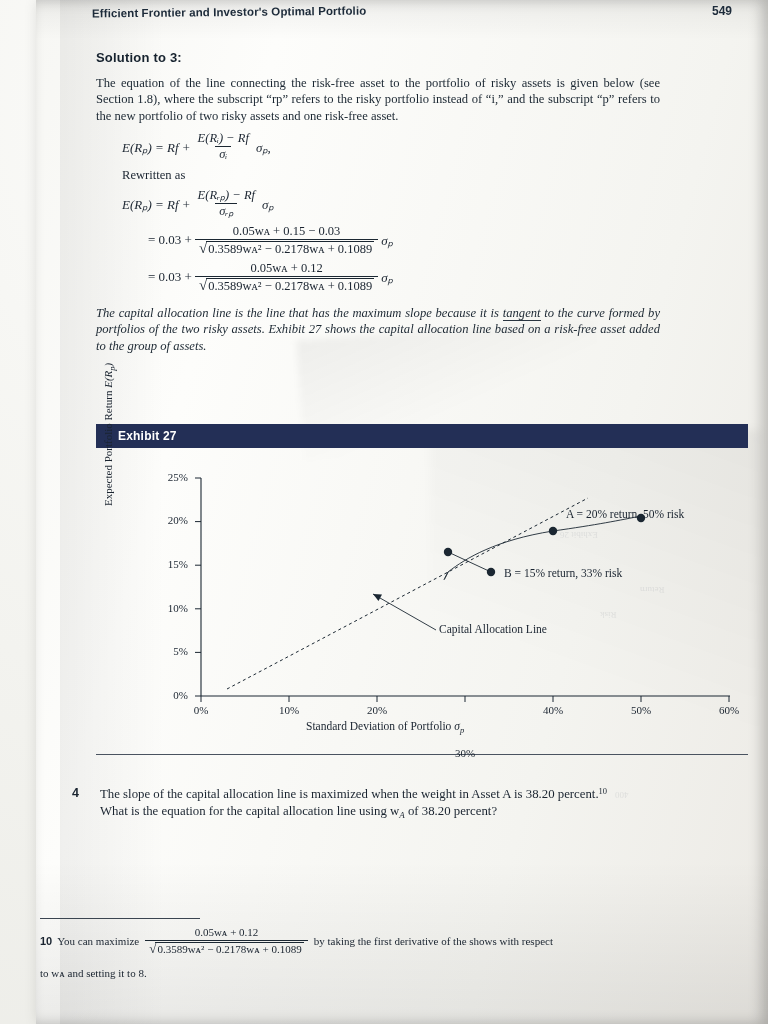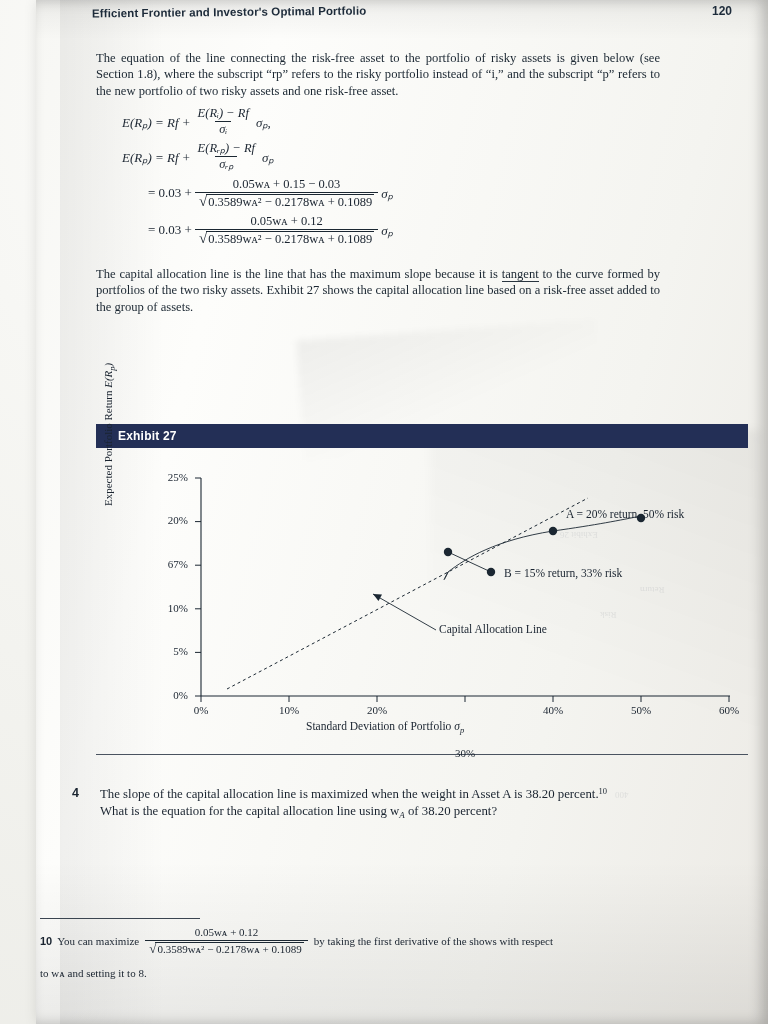--- a/index.html
+++ b/index.html
@@ -127,38 +127,40 @@
   <div class="crease" id="c4"></div>
   <div class="crease" id="c5"></div>
 
   <div class="ghost" style="left:560px;top:530px;transform:rotate(180deg);">Exhibit 26</div>
   <div class="ghost" style="left:600px;top:610px;transform:rotate(180deg);">Risk</div>
   <div class="ghost" style="left:640px;top:585px;transform:rotate(180deg);">Return</div>
   <div class="ghost" style="left:615px;top:790px;transform:rotate(180deg);">400</div>
 
   <div id="runhead">
     <div class="title">Efficient Frontier and Investor's Optimal Portfolio</div>
-    <div class="pageno">120</div>
+    <div class="pageno">549</div>
   </div>
 
   <div id="content">
+    <h2 class="solution">Solution to 3:</h2>
 
     <p class="para">The equation of the line connecting the risk-free asset to the portfolio of risky assets is given below (see Section 1.8), where the subscript “rp” refers to the risky portfolio instead of “i,” and the subscript “p” refers to the new portfolio of two risky assets and one risk-free asset.</p>
 
     <div class="eqblock">
       <div class="eqline">
         <span class="ital">E(Rₚ) = Rf +</span>
         <span class="frac">
           <span class="num ital">E(Rᵢ) − Rf</span>
           <span class="den ital">σᵢ</span>
         </span>
         <span class="ital">σₚ,</span>
       </div>
     </div>
 
+    <div class="rewritten">Rewritten as</div>
 
     <div class="eqblock">
       <div class="eqline">
         <span class="ital">E(Rₚ) = Rf +</span>
         <span class="frac">
           <span class="num ital">E(Rᵣₚ) − Rf</span>
           <span class="den ital">σᵣₚ</span>
         </span>
         <span class="ital">σₚ</span>
       </div>
@@ -189,21 +191,21 @@
             <span class="rad">
               <span class="sign">√</span>
               <span class="body">0.3589wᴀ² − 0.2178wᴀ + 0.1089</span>
             </span>
           </span>
         </span>
         <span class="ital">σₚ</span>
       </div>
     </div>
 
-    <p class="para" style="margin-top:20px;"><span>The capital allocation line is the line that has the maximum slope because it is </span><span class="u">tangent</span><span> to the curve formed by portfolios of the two risky assets. Exhibit 27 shows the capital allocation line based on a risk-free asset added to the group of assets.</span></p>
+    <p class="para" style="margin-top:12px;font-style:italic;"><span>The capital allocation line is the line that has the maximum slope because it is </span><span class="u">tangent</span><span> to the curve formed by portfolios of the two risky assets. Exhibit 27 shows the capital allocation line based on a risk-free asset added to the group of assets.</span></p>
   </div>
 
   <div id="exhibit">
     <div class="bar">Exhibit 27</div>
     <div id="chartbox">
       <div class="axislabel-y">
         <span style="font-size:11px;">Expected Portfolio Return <span class="ital">E(R<span class="sub">p</span>)</span></span>
       </div>
 
       <svg width="652" height="300" viewBox="0 0 652 300">
@@ -242,21 +244,21 @@
         <circle cx="395" cy="124" r="4.2" fill="#1b2732"></circle>
         <circle cx="457" cy="83" r="4.2" fill="#1b2732"></circle>
         <circle cx="545" cy="70" r="4.2" fill="#1b2732"></circle>
 
         <line x1="340" y1="182" x2="277" y2="146" stroke="#1b2732" stroke-width="0.9"></line>
         <polygon points="277,146 286,146.5 282.5,153" fill="#1b2732"></polygon>
       </svg>
 
       <div class="tick-y" style="left:52px;top:23px;">25%</div>
       <div class="tick-y" style="left:52px;top:66px;">20%</div>
-      <div class="tick-y" style="left:52px;top:110px;">67%</div>
+      <div class="tick-y" style="left:52px;top:110px;">15%</div>
       <div class="tick-y" style="left:52px;top:154px;">10%</div>
       <div class="tick-y" style="left:52px;top:197px;">5%</div>
       <div class="tick-y" style="left:52px;top:241px;">0%</div>
 
       <div class="tick-x" style="left:83px;top:256px;">0%</div>
       <div class="tick-x" style="left:171px;top:256px;">10%</div>
       <div class="tick-x" style="left:259px;top:256px;">20%</div>
       <div class="tick-x" style="left:347px;top:256px;margin-top:43px;">30%</div>
       <div class="tick-x" style="left:435px;top:256px;">40%</div>
       <div class="tick-x" style="left:523px;top:256px;">50%</div>

